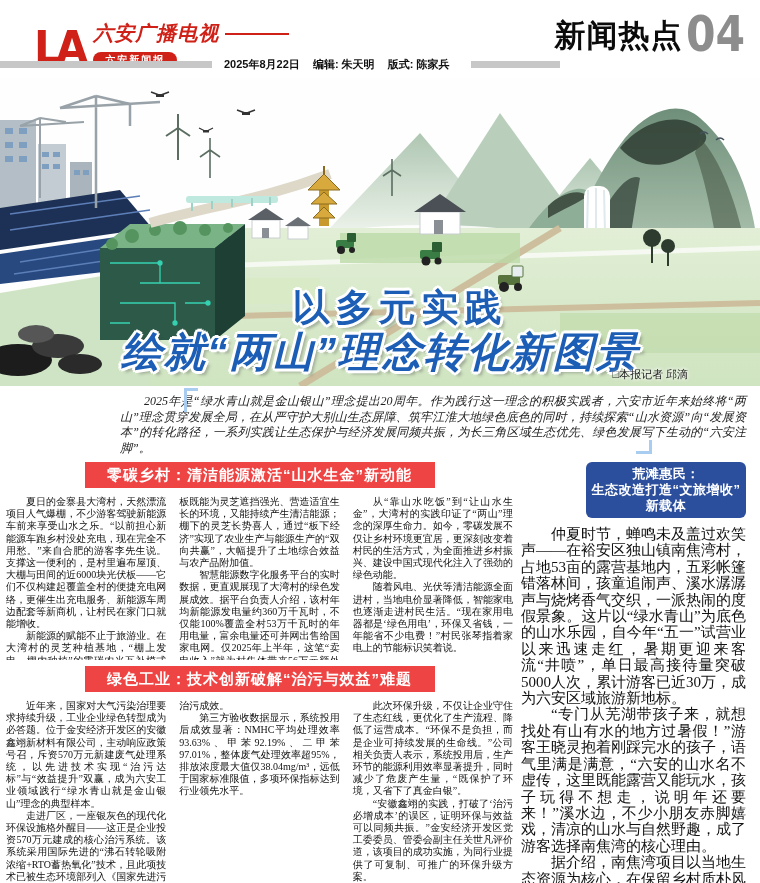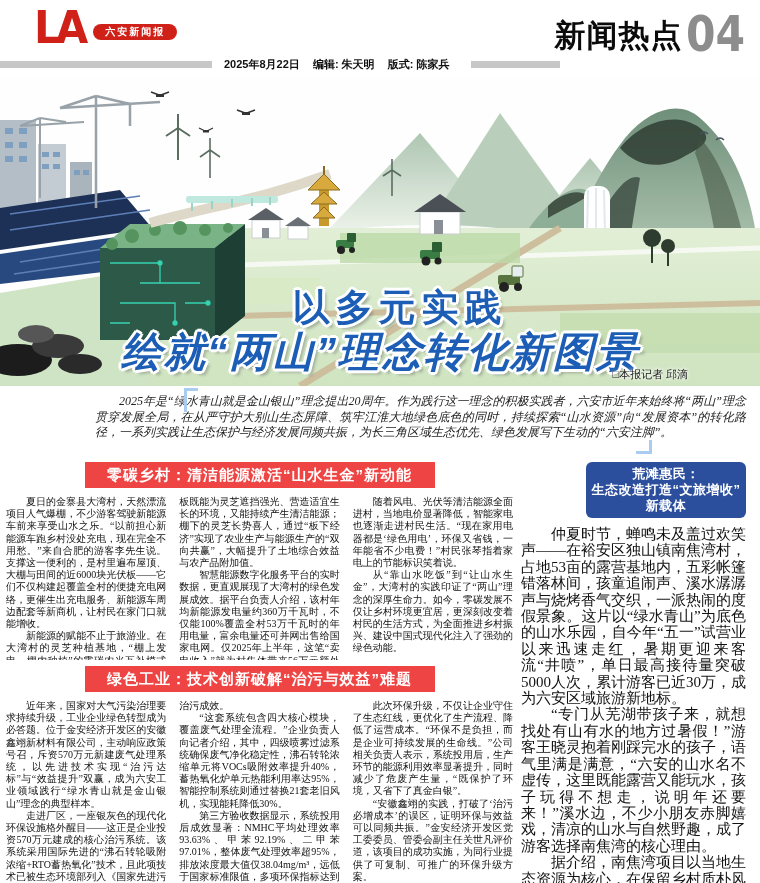--- a/index.html
+++ b/index.html
@@ -2,21 +2,21 @@
 <html><head>
 <meta charset="utf-8">
 <style>
   * { margin:0; padding:0; box-sizing:border-box; }
   html,body { background:#fff; }
   .page { position:relative; width:760px; height:883px; background:#fff; overflow:hidden;
           font-family:"Liberation Serif", serif; color:#111; }
 
   
   .masthead { position:relative; height:78px; }
-  .brand { position:absolute; left:34px; top:8px; display:flex; align-items:center; }
+  .brand { position:absolute; left:34px; top:17px; display:flex; align-items:flex-end; }
   .logo-la { font-family:"DejaVu Sans", sans-serif; font-weight:900; font-size:42px; line-height:40px;
              color:#cf2118; letter-spacing:-5px; transform:scaleY(1.05); }
   .brand-right { margin-left:10px; padding-top:3px; }
   .brand-name-row { display:flex; align-items:center; }
   .brand-name { color:#cf2118; font-weight:700; font-size:20px; font-style:italic;
                 font-family:"DejaVu Serif", serif; letter-spacing:1px; white-space:nowrap; }
   .brand-line { display:inline-block; width:64px; height:2px; background:#cf2118; margin-left:6px; }
   .brand-badge { display:inline-block; margin-top:5px; background:#cf2118; color:#fff;
                  font-size:10px; font-weight:700; padding:1px 12px; border-radius:9px;
                  font-family:"Liberation Sans", sans-serif; letter-spacing:2px; }
@@ -41,21 +41,21 @@
               font-family:"Liberation Sans", sans-serif; font-weight:900; color:#1c5eb5;
               text-shadow:-2px -2px 0 #fff, 2px -2px 0 #fff, -2px 2px 0 #fff, 2px 2px 0 #fff,
                           0 -3px 0 #fff, 0 3px 0 #fff, -3px 0 0 #fff, 3px 0 0 #fff,
                           4px 4px 3px rgba(70,70,70,.35); }
   .headline .l1 { font-size:37px; letter-spacing:6px; line-height:1.1;margin-left:40px; }
   .headline .l2 { font-size:41px; letter-spacing:2px; line-height:1.15;font-style:italic; }
   .byline { position:absolute; right:72px; bottom:4px; font-size:11px; color:#222;
             text-shadow:0 0 4px #fff, 0 0 4px #fff; }
 
   
-  .intro { position:relative; height:74px; padding:8px 14px 0 95px; }
+  .intro { position:relative; height:74px; padding:8px 14px 0 120px; }
   .intro p { font-size:12px; line-height:15.6px; text-indent:2em; color:#222;
              font-style:italic; text-align:justify; }
   .corner { position:absolute; }
   .corner.tl { left:184px; top:2px; width:14px; height:24px;
                border-left:3px solid #a9cdf0; border-top:3px solid #a9cdf0; }
   .corner.br { right:108px; bottom:6px; width:16px; height:14px;
                border-right:3px solid #a9cdf0; border-bottom:3px solid #a9cdf0; }
 
   
   .content { display:flex; padding:0 6px 0 6px; }
@@ -78,20 +78,24 @@
 </style>
 </head>
 <body>
 
 <div class="page">
 
   <header class="masthead">
     <div class="brand">
       <span class="logo-la">LA</span>
       <div class="brand-right">
+        <div class="brand-name-row">
+          <span class="brand-name">六安广播电视</span>
+          <span class="brand-line"></span>
+        </div>
         <span class="brand-badge">六安新闻报</span>
       </div>
     </div>
     <div class="date-row">
       <span class="gray-bar left"></span>
       <span class="date-text">
         <span>2025年8月22日</span>
         <span>编辑: 朱天明</span>
         <span>版式: 陈家兵</span>
       </span>
@@ -311,36 +315,35 @@
         <div class="cols sec1-body">
           <div class="col">
             <p>夏日的金寨县大湾村，天然漂流项目人气爆棚，不少游客驾驶新能源车前来享受山水之乐。“以前担心新能源车跑乡村没处充电，现在完全不用愁。”来自合肥的游客李先生说。支撑这一便利的，是村里遍布屋顶、大棚与田间的近6000块光伏板——它们不仅构建起覆盖全村的便捷充电网络，更催生出充电服务、新能源车周边配套等新商机，让村民在家门口就能增收。</p>
             <p>新能源的赋能不止于旅游业。在大湾村的灵芝种植基地，“棚上发电、棚内种植”的零碳农光互补模式格外亮眼。棚顶的光伏</p>
           </div>
           <div class="col">
             <p class="cont">板既能为灵芝遮挡强光、营造适宜生长的环境，又能持续产生清洁能源；棚下的灵芝长势喜人，通过“板下经济”实现了农业生产与能源生产的“双向共赢”，大幅提升了土地综合效益与农产品附加值。</p>
             <p>智慧能源数字化服务平台的实时数据，更直观展现了大湾村的绿色发展成效。据平台负责人介绍，该村年均新能源发电量约360万千瓦时，不仅能100%覆盖全村53万千瓦时的年用电量，富余电量还可并网出售给国家电网。仅2025年上半年，这笔“卖电收入”就为村集体带来56万元额外收益。</p>
           </div>
           <div class="col">
+            <p>从“靠山水吃饭”到“让山水生金”，大湾村的实践印证了“两山”理念的深厚生命力。如今，零碳发展不仅让乡村环境更宜居，更深刻改变着村民的生活方式，为全面推进乡村振兴、建设中国式现代化注入了强劲的绿色动能。</p>
             <p>随着风电、光伏等清洁能源全面进村，当地电价显著降低，智能家电也逐渐走进村民生活。“现在家用电器都是‘绿色用电’，环保又省钱，一年能省不少电费！”村民张琴指着家电上的节能标识笑着说。</p>
-            <p>从“靠山水吃饭”到“让山水生金”，大湾村的实践印证了“两山”理念的深厚生命力。如今，零碳发展不仅让乡村环境更宜居，更深刻改变着村民的生活方式，为全面推进乡村振兴、建设中国式现代化注入了强劲的绿色动能。</p>
           </div>
         </div>
       </section>
 
       <section>
         <div class="sec-head">绿色工业：技术创新破解“治污与效益”难题</div>
         <div class="cols">
           <div class="col">
             <p>近年来，国家对大气污染治理要求持续升级，工业企业绿色转型成为必答题。位于金安经济开发区的安徽鑫翊新材料有限公司，主动响应政策号召，斥资570万元新建废气处理系统，以先进技术实现“治污达标”与“效益提升”双赢，成为六安工业领域践行“绿水青山就是金山银山”理念的典型样本。</p>
             <p>走进厂区，一座银灰色的现代化环保设施格外醒目——这正是企业投资570万元建成的核心治污系统。该系统采用国际先进的“沸石转轮吸附浓缩+RTO蓄热氧化”技术，且此项技术已被生态环境部列入《国家先进污染防治技术目录》，从技术源头保障</p>
           </div>
           <div class="col">
             <p class="cont">治污成效。</p>
-            <p>“这套系统包含四大核心模块，覆盖废气处理全流程。”企业负责人向记者介绍，其中，四级喷雾过滤系统确保废气净化稳定性，沸石转轮浓缩单元将VOCs吸附效率提升40%，蓄热氧化炉单元热能利用率达95%，智能控制系统则通过替换21套老旧风机，实现能耗降低30%。</p>
             <p>第三方验收数据显示，系统投用后成效显著：NMHC平均处理效率93.63%、甲苯92.19%、二甲苯97.01%，整体废气处理效率超95%，排放浓度最大值仅38.04mg/m³，远低于国家标准限值，多项环保指标达到行业领先水平。</p>
           </div>
           <div class="col">
             <p>此次环保升级，不仅让企业守住了生态红线，更优化了生产流程、降低了运营成本。“环保不是负担，而是企业可持续发展的生命线。”公司相关负责人表示，系统投用后，生产环节的能源利用效率显著提升，同时减少了危废产生量，“既保护了环境，又省下了真金白银”。</p>
             <p>“安徽鑫翊的实践，打破了‘治污必增成本’的误区，证明环保与效益可以同频共振。”金安经济开发区党工委委员、管委会副主任关世凡评价道，该项目的成功实施，为同行业提供了可复制、可推广的环保升级方案。</p>
           </div>
         </div>
       </section>
 
     </div>

